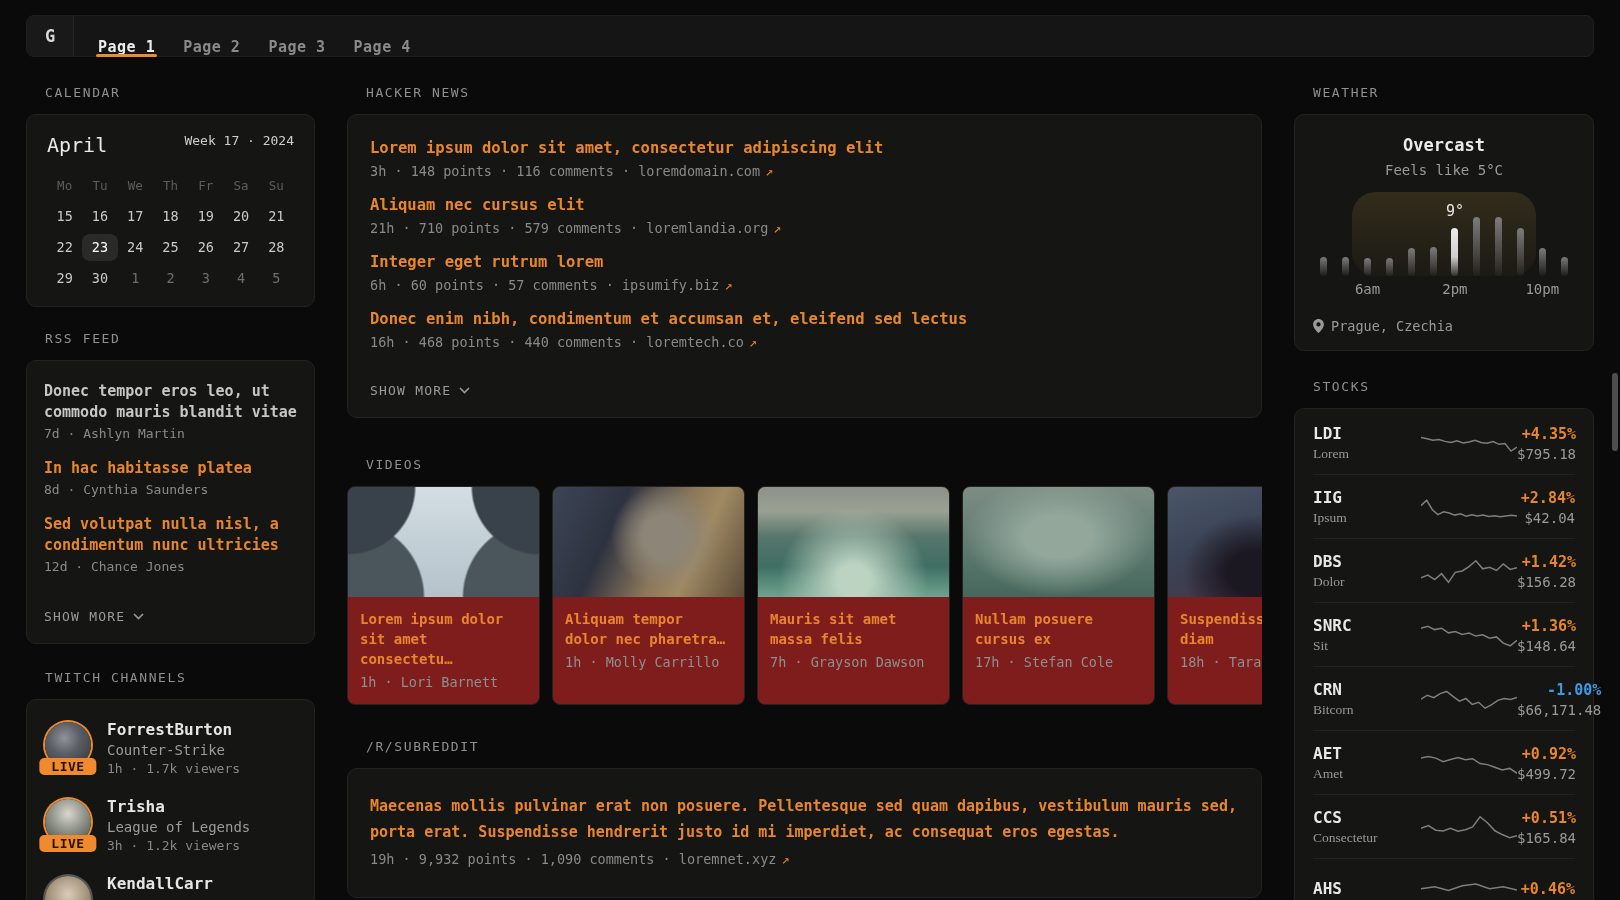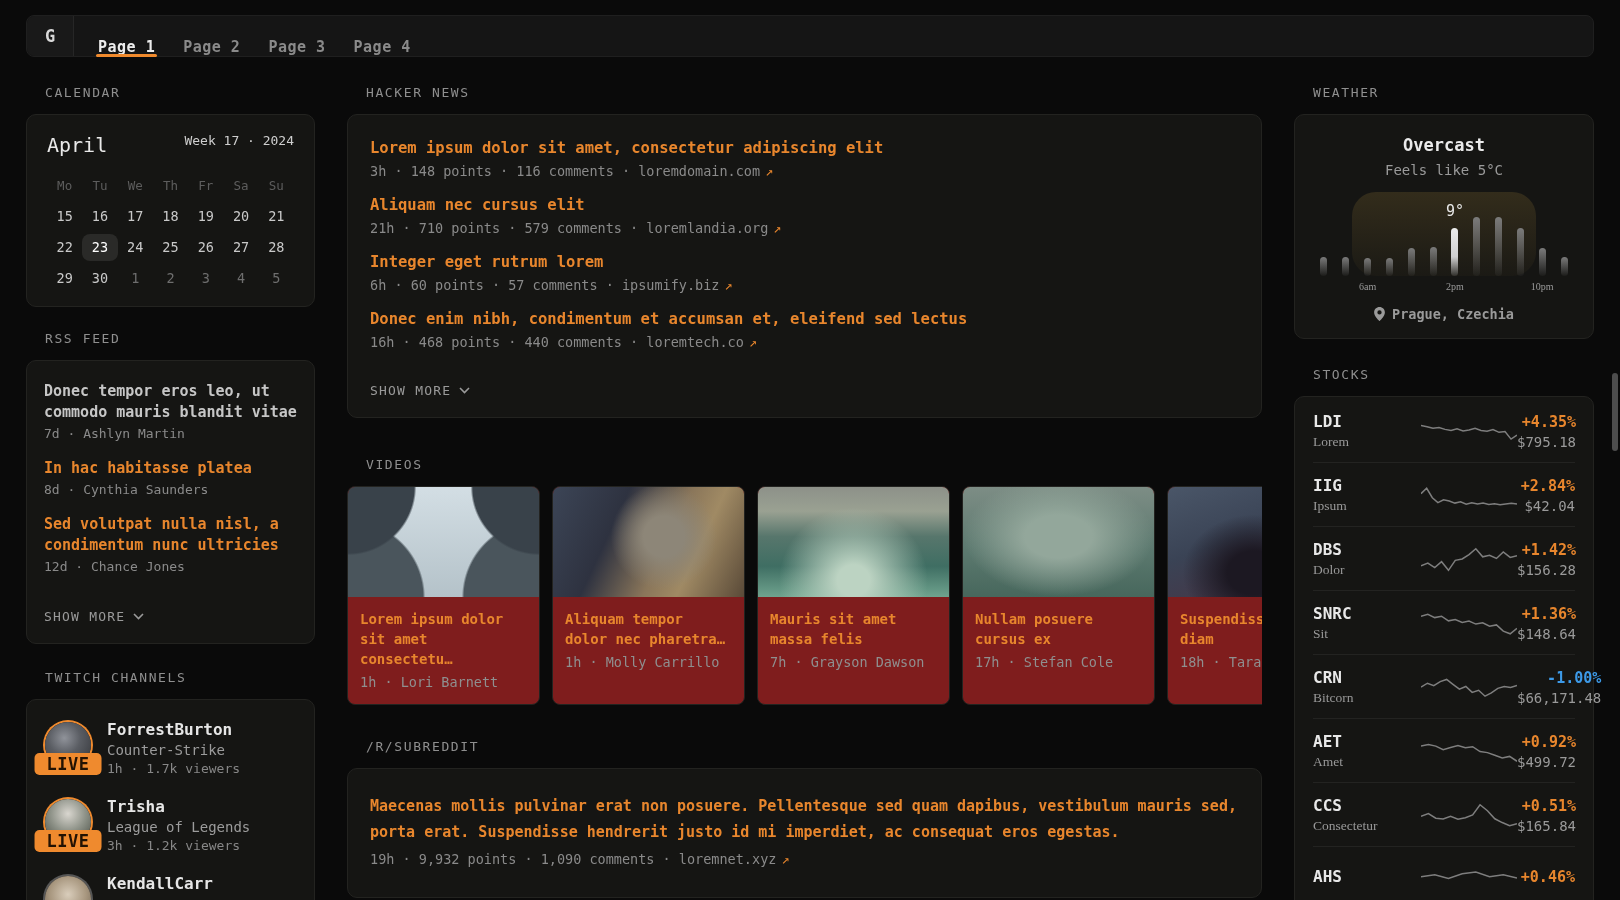--- a/index.html
+++ b/index.html
@@ -65,21 +65,21 @@
   .tw-row{display:flex;gap:16px;align-items:flex-start;cursor:pointer;}
   .avatar{position:relative;width:46px;height:46px;flex:none;margin-top:2px;}
   .photo{width:100%;height:100%;border-radius:50%;}
   .avatar.live .photo{box-shadow:0 0 0 2px #ef8a2e;}
   .avatar.off .photo{box-shadow:0 0 0 2px #565656;}
   .ph1{background:radial-gradient(circle at 42% 35%,#90939a 0%,#5a5d63 40%,#2e3034 100%);}
   .ph2{background:radial-gradient(circle at 50% 32%,#d9d6cf 0%,#8e9288 45%,#3c4138 100%);}
   .ph3{background:radial-gradient(circle at 50% 40%,#d9cdbb 0%,#a8977f 50%,#625648 100%);}
   .live-badge{
     position:absolute;left:50%;bottom:-7px;transform:translateX(-50%);
-    background:#ef8a2e;color:#231203;font-size:17px;font-weight:bold;
+    background:#ef8a2e;color:#231203;font-size:13px;font-weight:bold;
     padding:1px 12px;border-radius:5px;letter-spacing:.5px;
   }
   .tw-name{font-size:16px;font-weight:bold;color:#e6e6e6;}
   .tw-game{font-size:14px;color:#9c9c9c;margin-top:3px;}
   .tw-meta{font-size:13px;color:#878787;margin-top:3px;}
   
   .hn-card{padding:22px 22px 18px;}
   .hn-item{margin-bottom:15px;}
   .hn-title{font-size:15.5px;font-weight:bold;color:#e8862d;line-height:22px;cursor:pointer;display:inline-block;}
   .hn-meta{font-size:13.5px;color:#8a8a8a;margin-top:4px;}
@@ -118,22 +118,22 @@
   .w-cond{font-size:17px;font-weight:bold;color:#ebebeb;margin-top:2px;}
   .w-feels{font-size:14px;color:#9a9a9a;margin-top:7px;}
   .wchart{position:relative;width:262px;height:84px;margin:14px auto 0;}
   .wband{position:absolute;top:0;bottom:0;border-radius:24px;
     background:linear-gradient(180deg,rgba(207,166,70,0.16),rgba(207,166,70,0.03));}
   .wbar{position:absolute;bottom:0;width:7px;border-radius:4px;
     background:linear-gradient(180deg,#7b7b7b,rgba(110,110,110,0.08));}
   .wbar.hl{background:linear-gradient(180deg,#ececec,#cfcfcf 60%,rgba(207,207,207,0.12));}
   .wtemp{position:absolute;transform:translateX(-50%);font-size:15px;color:#e8e8e8;}
   .wticks{position:relative;width:262px;height:20px;margin:2px auto 0;}
-  .wtick{position:absolute;top:3px;transform:translateX(-50%);font-size:10px;color:#9a9a9a;font-family:Liberation Serif, serif;}
-  .w-loc{display:flex;justify-content:center;align-items:center;gap:7px;margin-top:8px;font-size:13.5px;color:#9a9a9a;font-weight:bold;}
+  .wtick{position:absolute;top:3px;transform:translateX(-50%);font-size:14px;color:#9a9a9a;}
+  .w-loc{display:flex;justify-content:flex-start;align-items:center;gap:7px;margin-top:20px;font-size:13.5px;color:#9a9a9a;}
   
   .stocks-card{padding:2px 18px;}
   .stock-row{display:flex;align-items:center;padding:13px 0 12px;cursor:pointer;}
   .stock-row + .stock-row{border-top:1px solid #232321;}
   .st-id{width:108px;flex:none;}
   .st-sym{font-size:16px;font-weight:bold;color:#e8e8e8;}
   .st-name{font-size:13.5px;color:#999;margin-top:3px;font-family:Liberation Serif, serif;}
   .spark{flex:none;width:96px;height:36px;}
   .spark polyline{fill:none;stroke:#7e7e7e;stroke-width:1.5;}
   .st-right{flex:1;text-align:right;}

